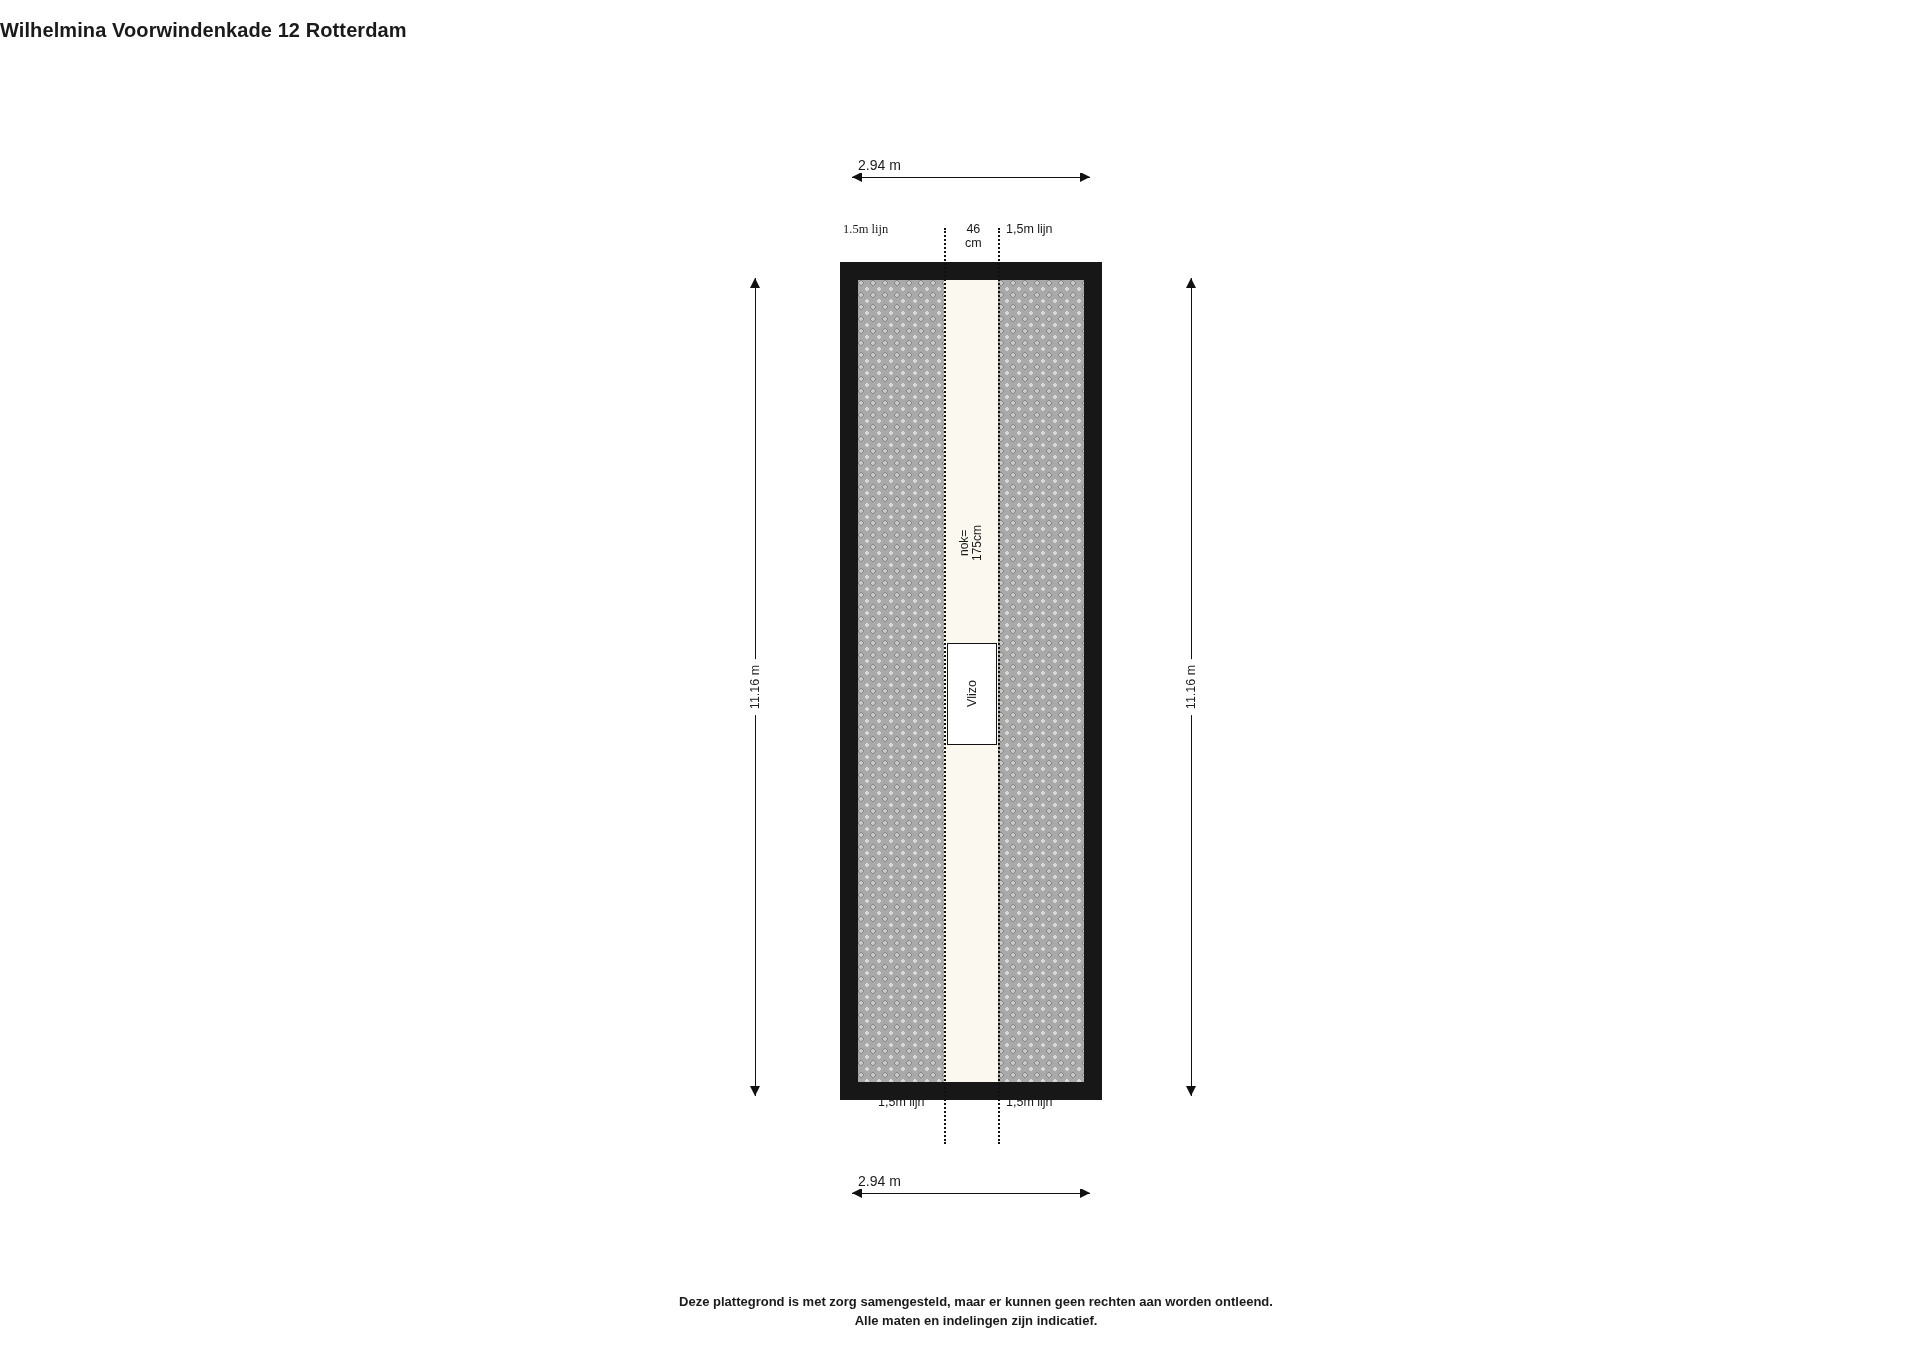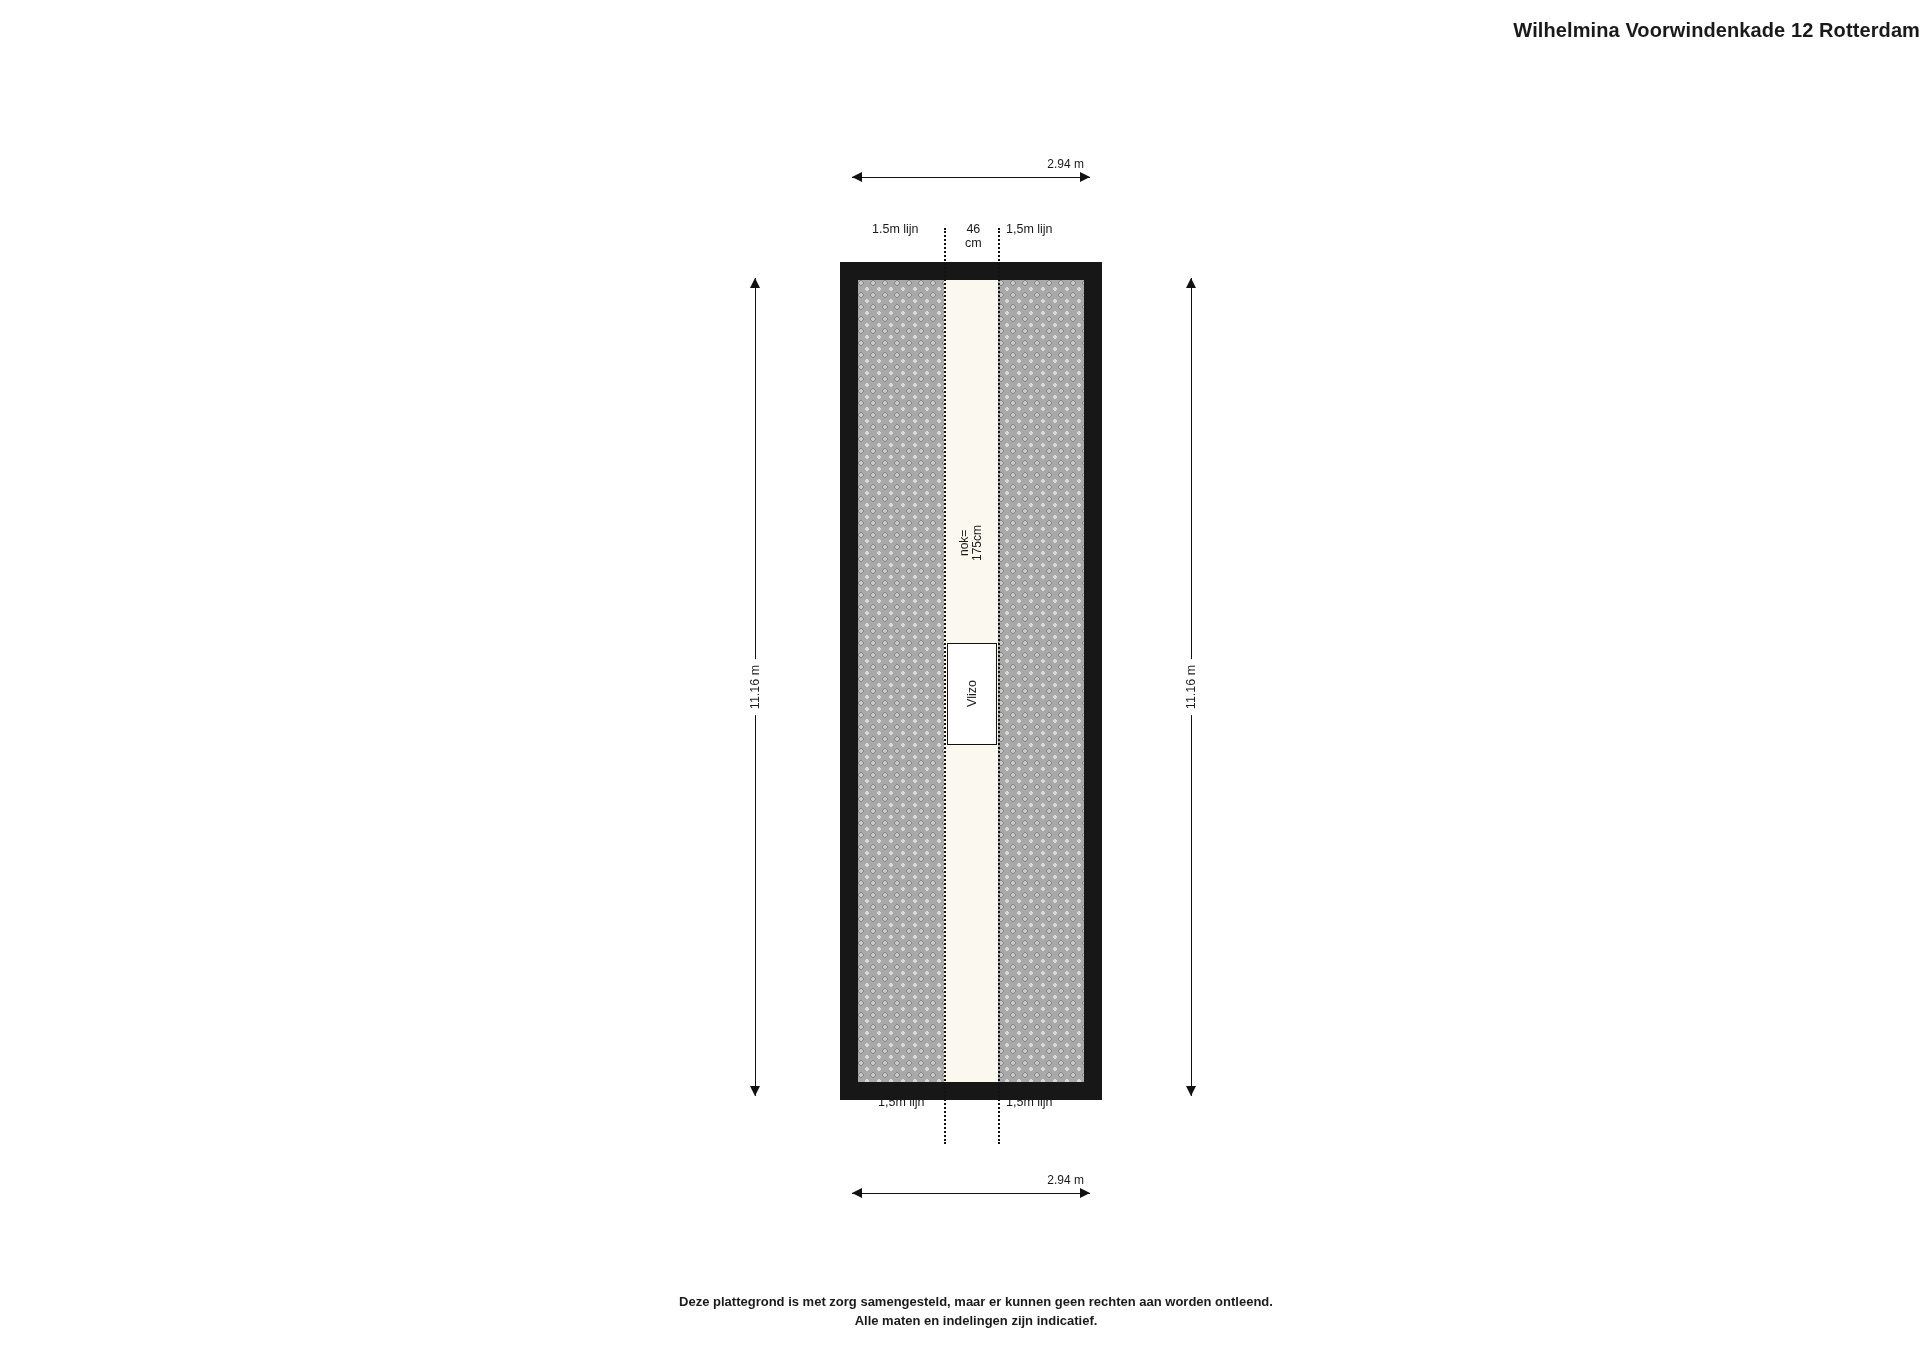--- a/index.html
+++ b/index.html
@@ -15,21 +15,21 @@
     color: #1a1a1a;
     overflow: hidden;
   }
 
   
   #title-block {
     position: absolute;
     top: 16px;
     left: 0;
     width: 1920px;
-    text-align: right;
+    text-align: left;
   }
   #title-main {
     font-size: 20px;
     font-weight: bold;
     letter-spacing: .1px;
     line-height: 28px;
   }
   #title-sub {
     font-size: 18px;
     font-weight: bold;
@@ -130,21 +130,21 @@
     transform: rotate(180deg);
     white-space: pre;
   }
 
   
   .dim-text {
     position: absolute;
     font-size: 12.5px;
     white-space: nowrap;
   }
-  #lbl-15-topleft  { left: 872px; top: 222px; }
+  #lbl-15-topleft  { left: 843px; top: 222px; font-family: Liberation Serif, serif; }
   #lbl-46cm        { left: 957px; top: 222px; text-align: center; line-height: 14px; }
   #lbl-15-topright { left: 1006px; top: 222px; }
   #lbl-15-botleft  { left: 878px; top: 1095px; }
   #lbl-15-botright { left: 1006px; top: 1095px; }
 
   
   .dim-h {
     position: absolute;
     height: 22px;
   }
@@ -161,22 +161,22 @@
     width: 0; height: 0;
     border-top: 5.5px solid transparent;
     border-bottom: 5.5px solid transparent;
   }
   .dim-h .arrow-l { left: 0;  border-right: 10px solid #111; }
   .dim-h .arrow-r { right: 0; border-left: 10px solid #111; }
   .dim-h .dim-label {
     position: absolute;
     left: 0; right: 0;
     top: -9px;
-    text-align: right;
-    font-size: 12px;
+    text-align: left;
+    font-size: 14px;
     background: #fff;
     display: inline-block;
   }
   .dim-h .dim-label span {
     background: #fff;
     padding: 0 6px;
   }
   #dim-top    { left: 852px; top: 166px; width: 238px; }
   #dim-bottom { left: 852px; top: 1182px; width: 238px; }
 

